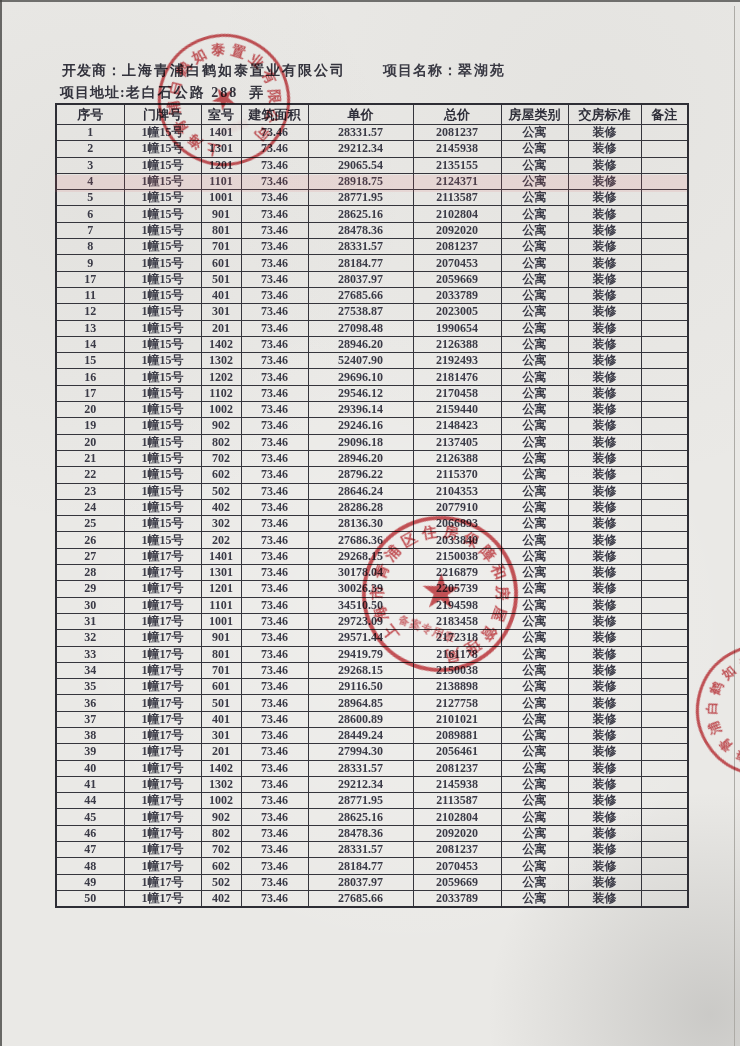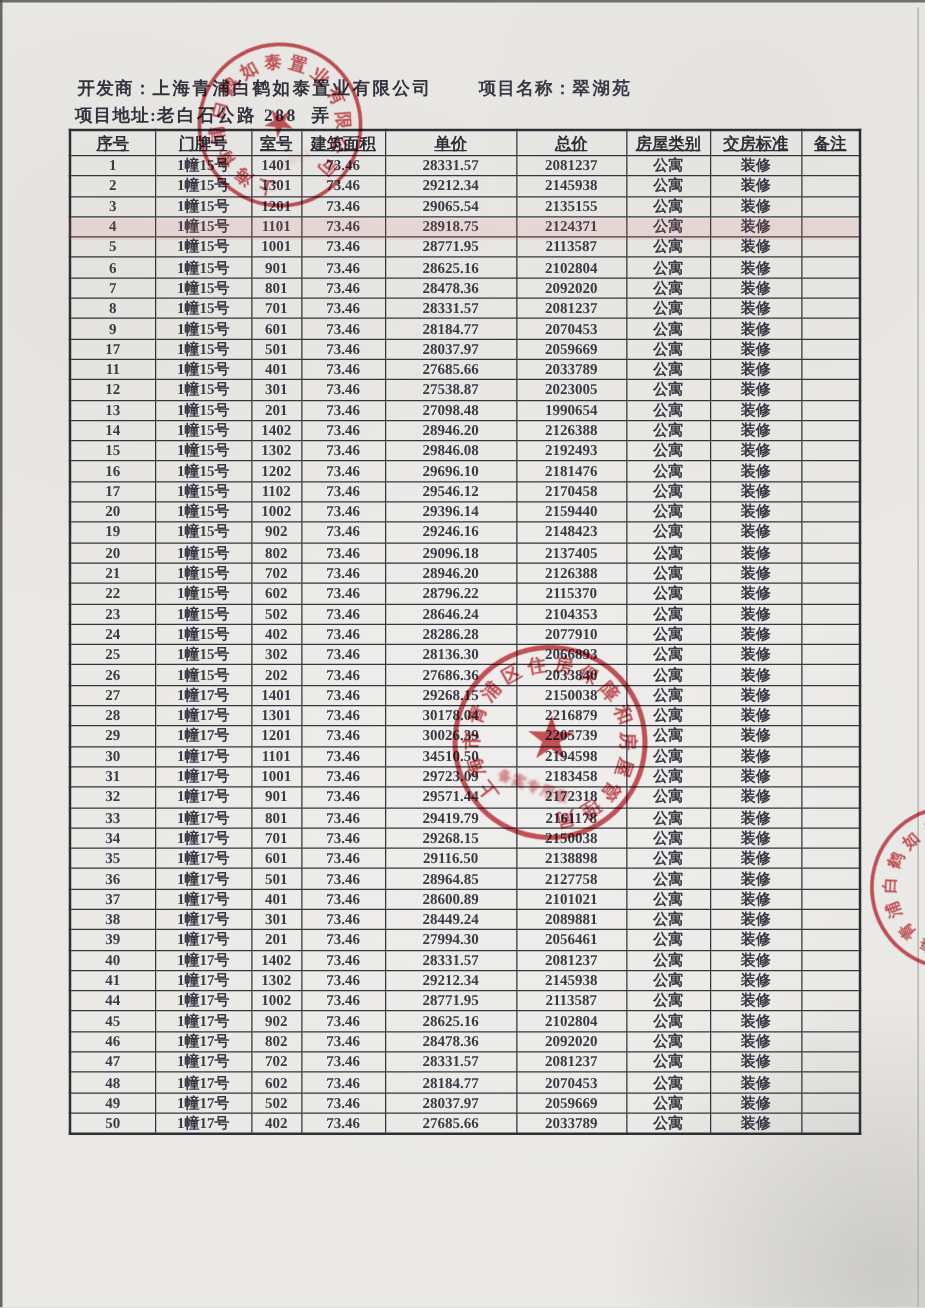--- a/index.html
+++ b/index.html
@@ -32,21 +32,21 @@
     position:absolute;left:55px;top:103px;
     border-collapse:collapse;table-layout:fixed;width:632px;
     font-size:12px;color:#3a3a46;
   }
   table.price th,table.price td{
     border:1.4px solid #35353c;
     padding:0;text-align:center;vertical-align:middle;
     overflow:hidden;white-space:nowrap;
     font-weight:600;
   }
-  table.price th{height:19px;font-size:13px;font-weight:700;color:#2f2f3a;text-decoration:underline;}
+  table.price th{height:19px;font-size:13px;font-weight:700;color:#2f2f3a;}
   table.price td{height:15.3px;line-height:15px;}
   table.price{border:2px solid #2e2e35;}
 
   .row4-wash{position:absolute;left:55px;top:175px;width:632px;height:17px;
     background:rgba(221,96,106,.12);pointer-events:none;}
 
   
   .stamp{position:absolute;pointer-events:none;opacity:.83;mix-blend-mode:multiply;filter:blur(.3px);}
   .stamp .ring{position:absolute;inset:10px;border-radius:50%;}
   .stamp .arc-char{position:absolute;left:50%;top:50%;font-weight:700;
@@ -249,21 +249,21 @@
           <td>2126388</td>
           <td>公寓</td>
           <td>装修</td>
           <td></td>
         </tr>
         <tr>
           <td>15</td>
           <td>1幢15号</td>
           <td>1302</td>
           <td>73.46</td>
-          <td>29846.08</td>
+          <td>52407.90</td>
           <td>2192493</td>
           <td>公寓</td>
           <td>装修</td>
           <td></td>
         </tr>
         <tr>
           <td>16</td>
           <td>1幢15号</td>
           <td>1202</td>
           <td>73.46</td>

